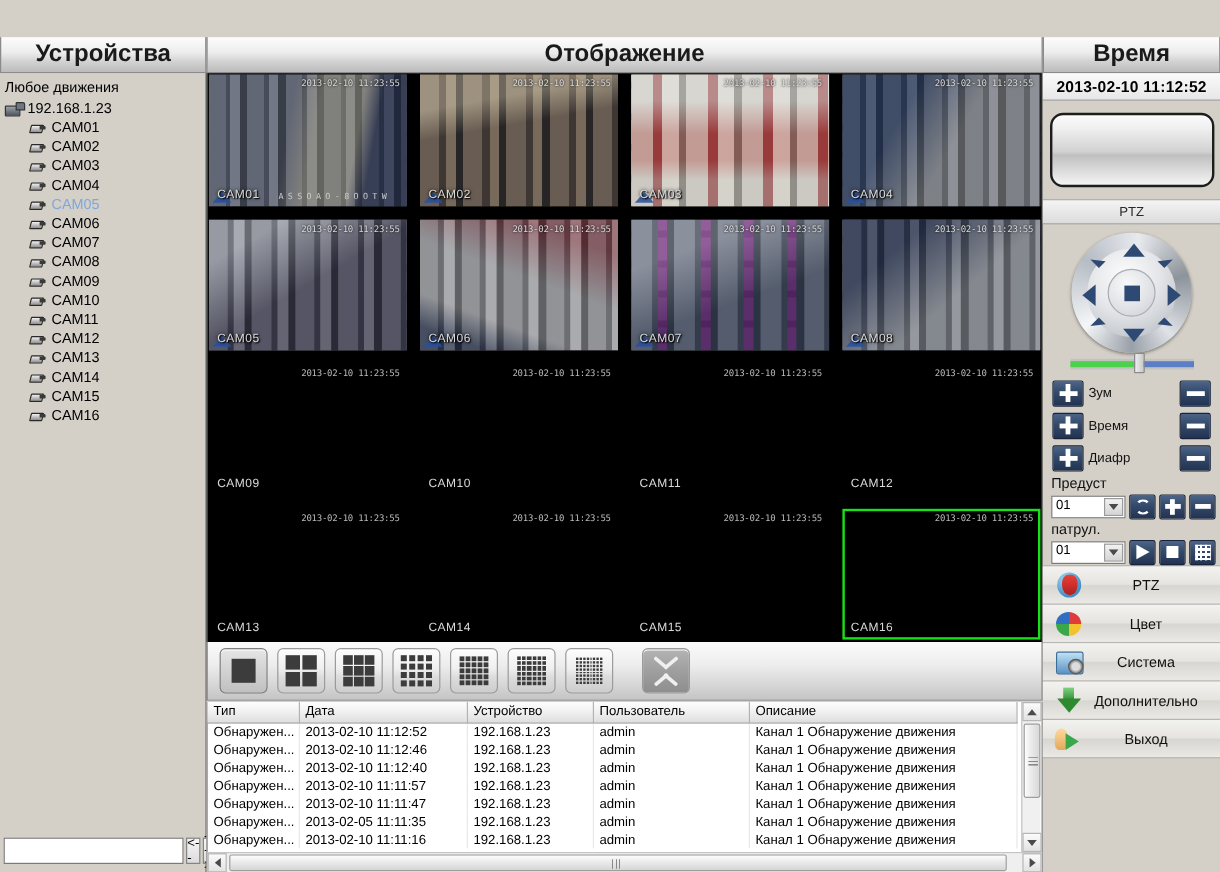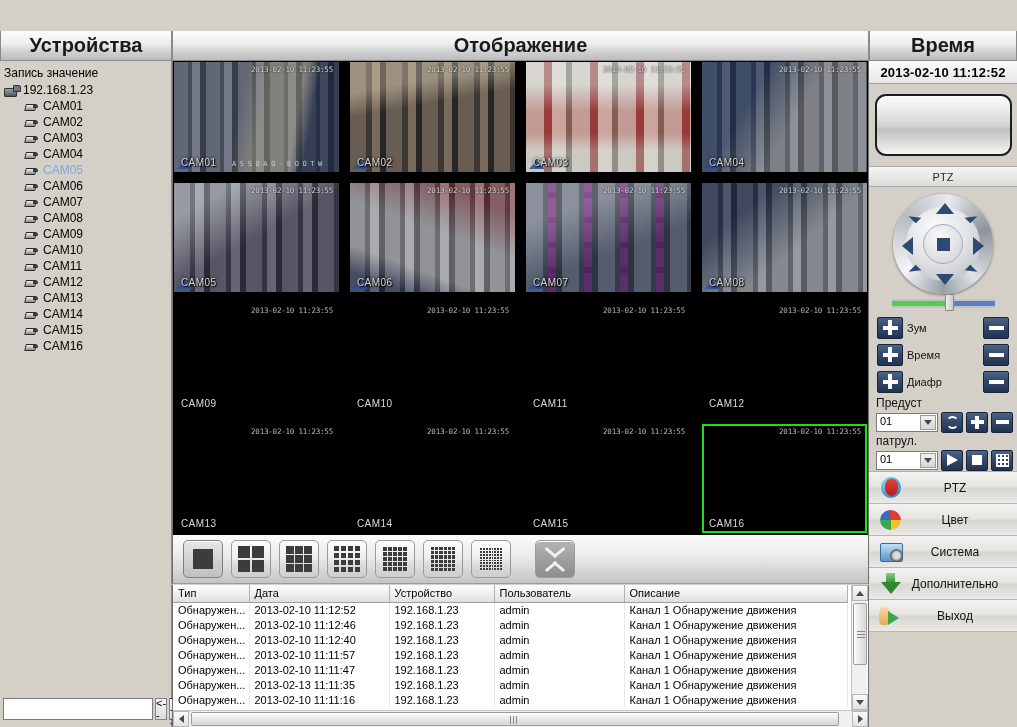--- a/index.html
+++ b/index.html
@@ -454,21 +454,21 @@
 <body>
 
 <div id="app">
 
 
   <div class="panel-header" id="hdr-devices">Устройства</div>
   <div class="panel-header" id="hdr-display">Отображение</div>
   <div class="panel-header" id="hdr-time">Время</div>
 
   <div class="sidebar">
-    <div class="any-value">Запись значение</div>
+    <div class="any-value">Любое движения</div>
     <div class="tree-root">
       <span class="icon-dvr"></span>
       <span>192.168.1.23</span>
     </div>
     <div id="cam-list">
         <div class="cam-row">
           <span class="icon-cam"></span>
           <span class="lbl">CAM01</span>
         </div>
         <div class="cam-row">
@@ -864,21 +864,21 @@
           </tr>
           <tr>
             <td class="col-type">Обнаружен...</td>
             <td class="col-date">2013-02-10 11:11:47</td>
             <td class="col-dev">192.168.1.23</td>
             <td class="col-user">admin</td>
             <td class="col-desc">Канал 1 Обнаружение движения</td>
           </tr>
           <tr>
             <td class="col-type">Обнаружен...</td>
-            <td class="col-date">2013-02-13 11:11:35</td>
+            <td class="col-date">2013-02-05 11:11:35</td>
             <td class="col-dev">192.168.1.23</td>
             <td class="col-user">admin</td>
             <td class="col-desc">Канал 1 Обнаружение движения</td>
           </tr>
           <tr>
             <td class="col-type">Обнаружен...</td>
             <td class="col-date">2013-02-10 11:11:16</td>
             <td class="col-dev">192.168.1.23</td>
             <td class="col-user">admin</td>
             <td class="col-desc">Канал 1 Обнаружение движения</td>

